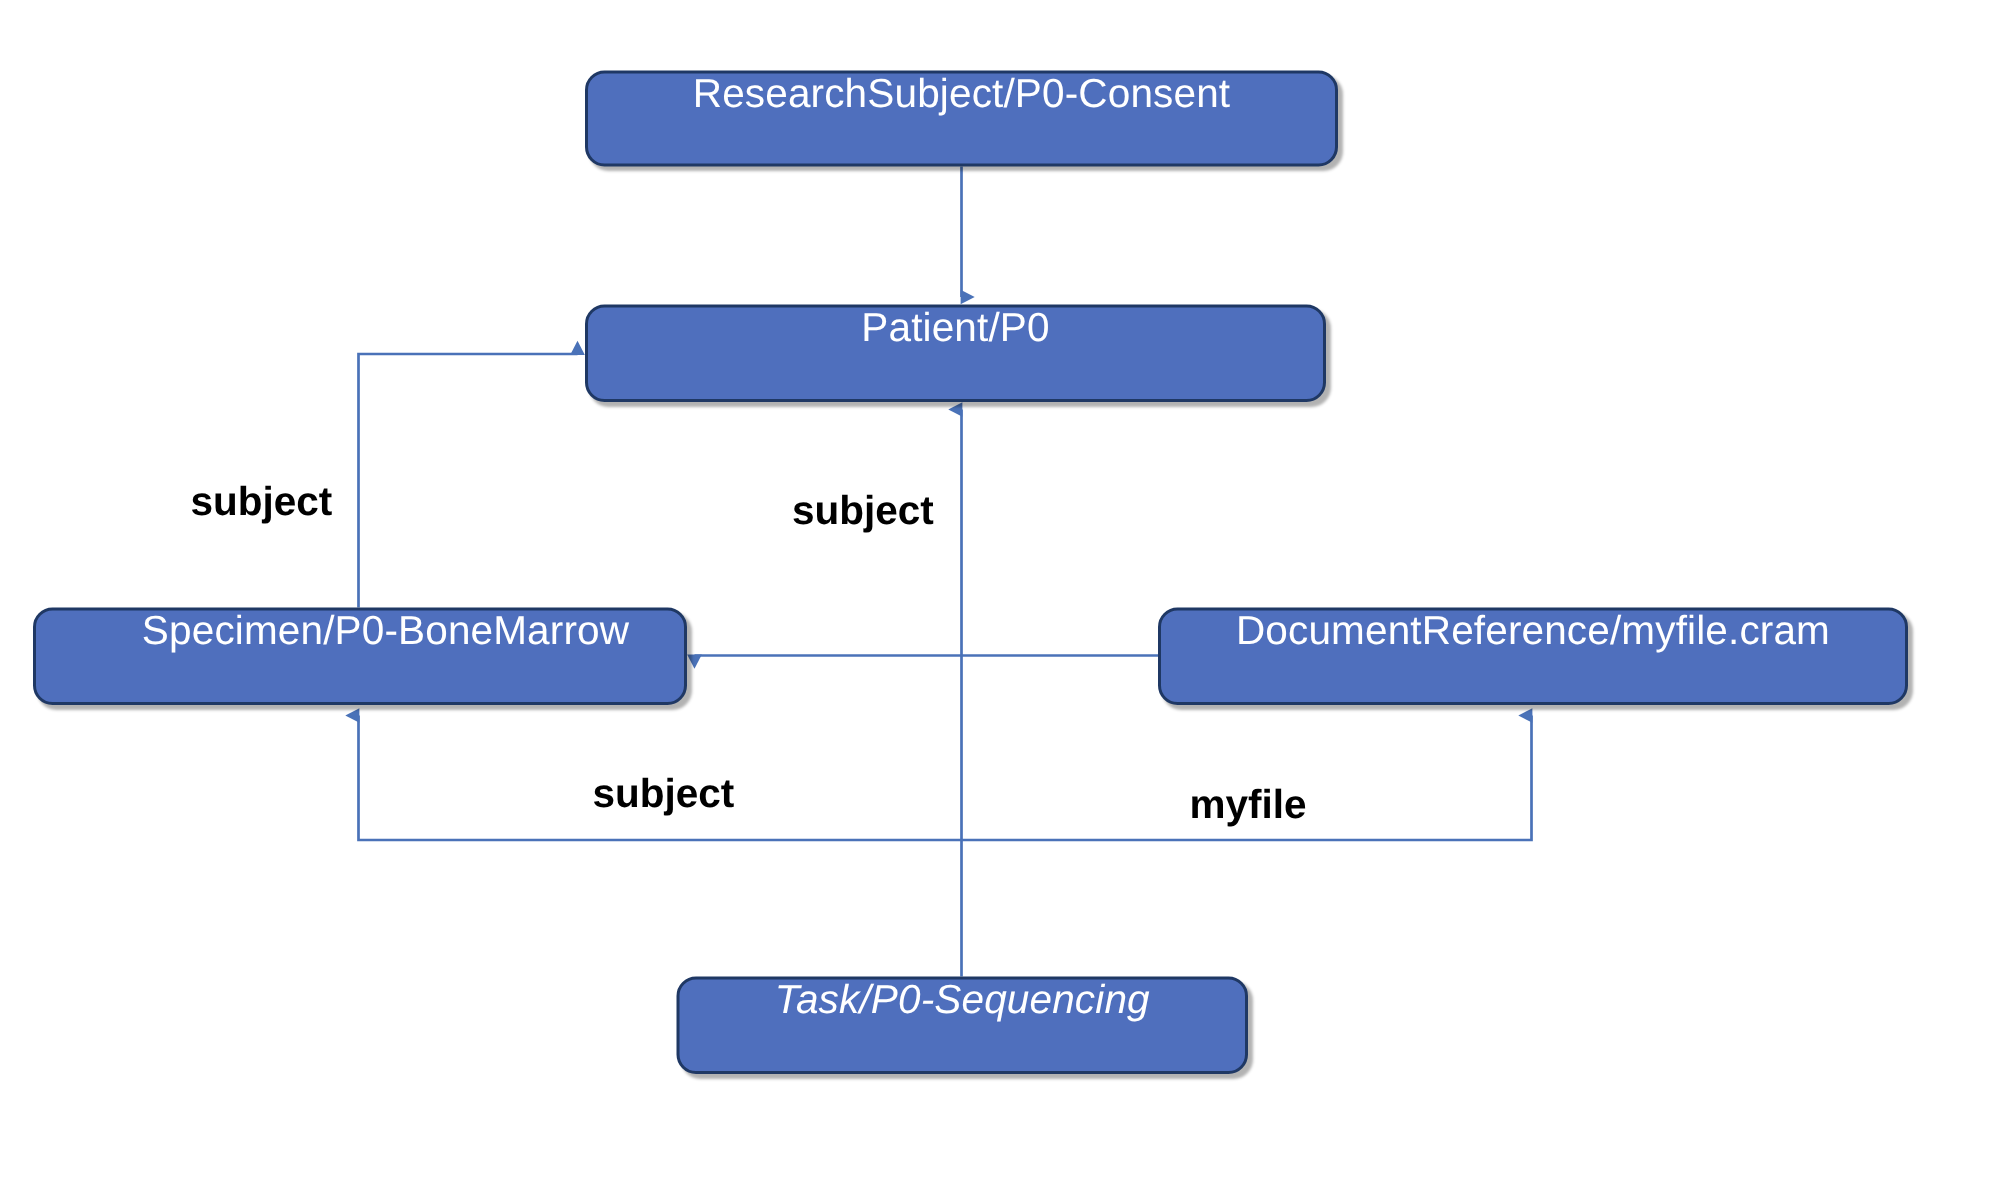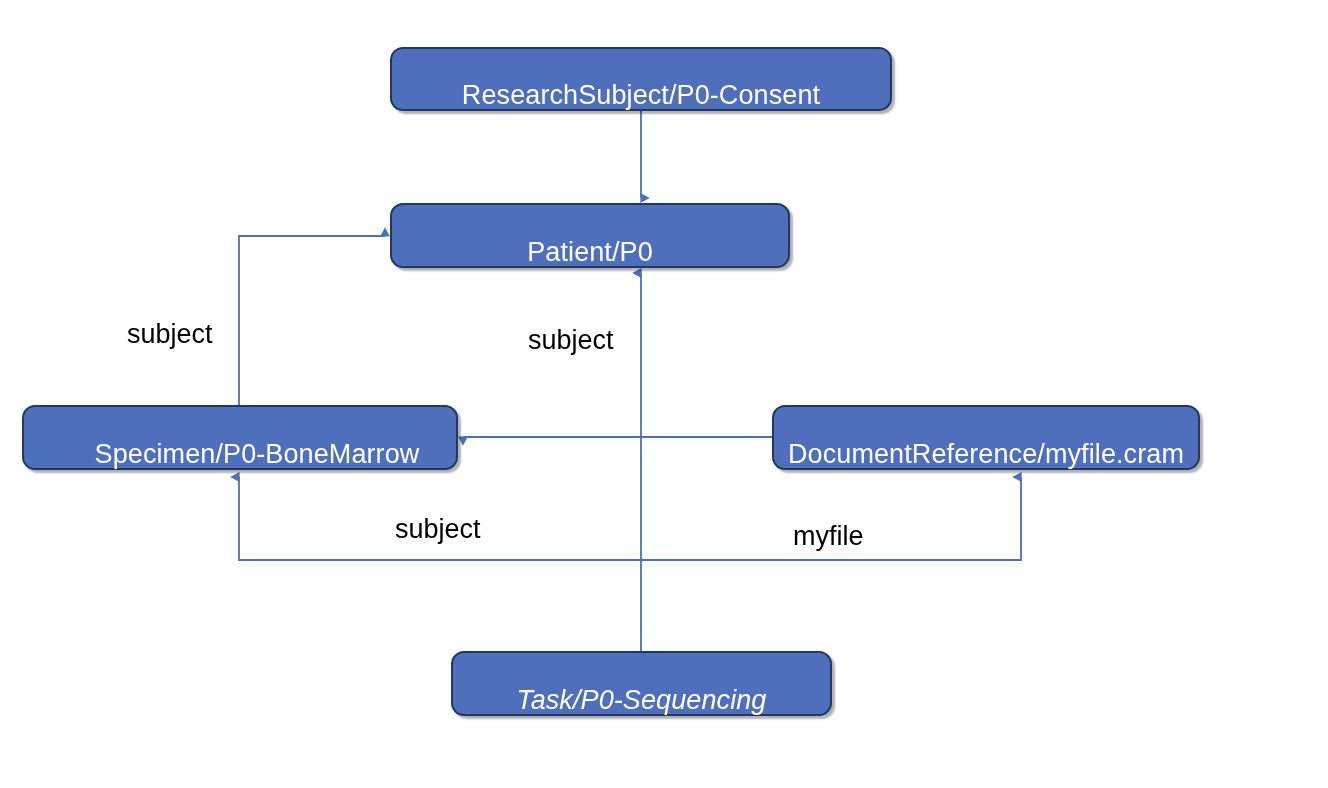--- a/index.html
+++ b/index.html
@@ -20,21 +20,21 @@
     position: absolute;
     left: 0;
     top: 0;
     width: 1328px;
     height: 788px;
   }
   .node {
     position: absolute;
     box-sizing: border-box;
     display: flex;
-    align-items: flex-end;
+    align-items: flex-start;
     justify-content: center;
     background: #4F6FBD;
     border: 2px solid #1F3864;
     border-radius: 13px;
     color: #ffffff;
     font-family: "Liberation Sans", sans-serif;
     font-size: 27px;
     font-weight: 400;
     letter-spacing: 0.1px;
     white-space: nowrap;
@@ -43,21 +43,21 @@
   }
   .node-label {
     line-height: 1;
     padding: 0 6px;
   }
   .edge-label {
     position: absolute;
     color: #000000;
     font-family: "Liberation Sans", sans-serif;
     font-size: 27px;
-    font-weight: 400;
+    font-weight: 700;
     white-space: nowrap;
     background: #ffffff;
     padding: 1px 7px;
     z-index: 4;
   }
 </style>
 </head>
 <body>
 
 <div id="canvas">
@@ -91,29 +91,29 @@
       <path d="M 641 560 L 239 560 L 239 477" marker-end="url(#arrow-up)"></path>
 
       <path d="M 641 560 L 1021 560 L 1021 477" marker-end="url(#arrow-up)"></path>
     </g>
   </svg>
 
   <div class="node" style="left:390px; top:47px; width:502px; height:64px;">
     <span class="node-label">ResearchSubject/P0-Consent</span>
   </div>
 
-  <div class="node" style="left:390px; top:203px; width:400px; height:65px;">
+  <div class="node" style="left:390px; top:203px; width:494px; height:65px;">
     <span class="node-label">Patient/P0</span>
   </div>
 
   <div class="node" style="left:22px; top:405px; width:436px; height:65px;padding-left:34px;">
     <span class="node-label">Specimen/P0-BoneMarrow</span>
   </div>
 
-  <div class="node" style="left:772px; top:405px; width:428px; height:65px;">
+  <div class="node" style="left:772px; top:405px; width:500px; height:65px;">
     <span class="node-label">DocumentReference/myfile.cram</span>
   </div>
 
   <div class="node" style="left:451px; top:651px; width:381px; height:65px;font-style:italic;">
     <span class="node-label">Task/P0-Sequencing</span>
   </div>
 
   <div class="edge-label" style="left:120px; top:318px;">subject</div>
 
   <div class="edge-label" style="left:521px; top:324px;">subject</div>

